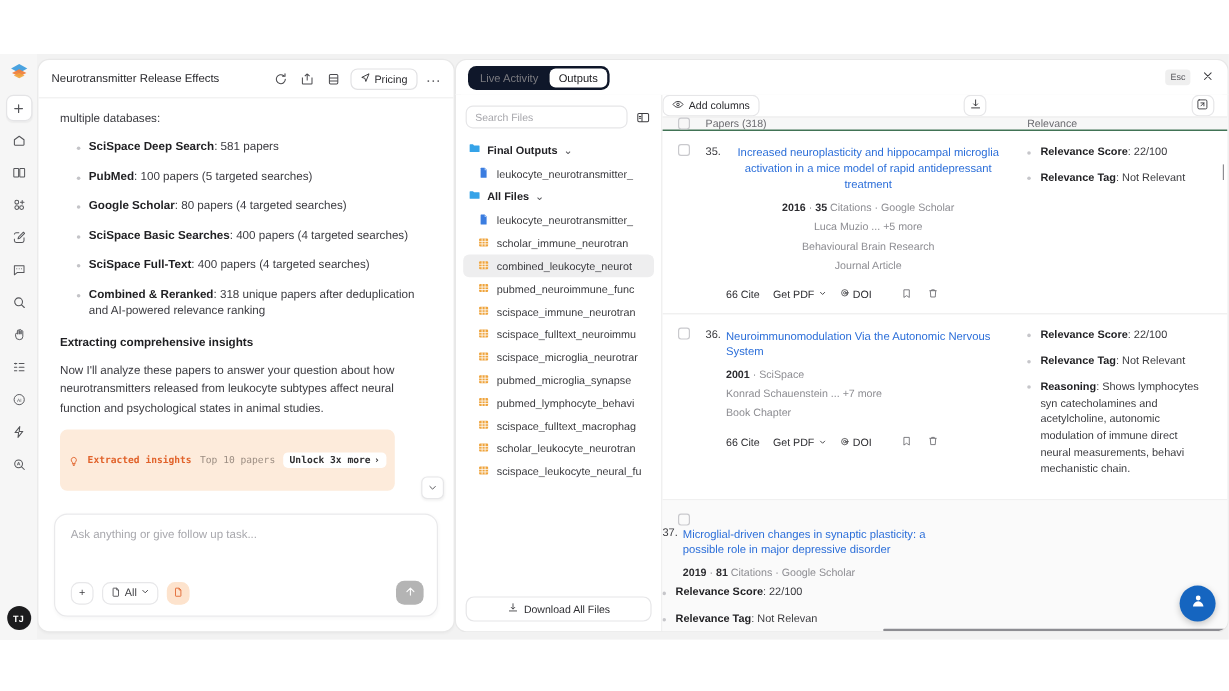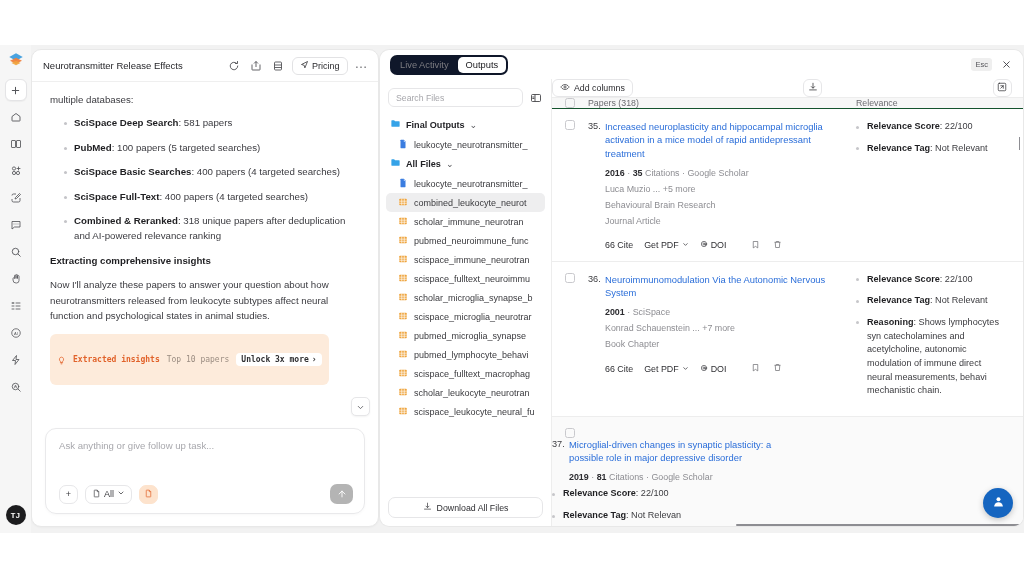--- a/index.html
+++ b/index.html
@@ -403,20 +403,21 @@
       </div>
       <div class="dots">…</div>
     </div>
 
     <div class="chat-body">
       <div class="ln">multiple databases:</div>
 
       <ul class="bl">
         <li><b>SciSpace Deep Search</b><span>: 581 papers</span></li>
         <li><b>PubMed</b><span>: 100 papers (5 targeted searches)</span></li>
+        <li><b>Google Scholar</b><span>: 80 papers (4 targeted searches)</span></li>
         <li><b>SciSpace Basic Searches</b><span>: 400 papers (4 targeted searches)</span></li>
         <li><b>SciSpace Full-Text</b><span>: 400 papers (4 targeted searches)</span></li>
         <li><b>Combined &amp; Reranked</b><span>: 318 unique papers after deduplication and AI-powered relevance ranking</span></li>
       </ul>
 
       <div class="ln hd">Extracting comprehensive insights</div>
       <div class="para">Now I'll analyze these papers to answer your question about how neurotransmitters released from leukocyte subtypes affect neural function and psychological states in animal studies.</div>
 
       <div class="insight-bar">
         <span>
@@ -541,61 +542,54 @@
             <span class="chev">⌄</span>
           </div>
 
           <div class="frow">
             <span><svg width="10" height="10" viewBox="0 0 24 24" fill="#3b7de0">
                   <path d="M14 2H7a1 1 0 0 0-1 1v18a1 1 0 0 0 1 1h10a1 1 0 0 0 1-1V6z"></path>
                   <path d="M14 2v5h5" fill="#a9c9f5"></path>
                 </svg></span>
             <span class="nm">leukocyte_neurotransmitter_</span>
           </div>
+          <div class="frow">
+            <span><svg width="10" height="10" viewBox="0 0 24 24">
+                  <rect x="3" y="4" width="18" height="16" rx="2" fill="#efa43c"></rect>
+                  <path d="M3 10h18M3 15h18M9 4v16M15 4v16" stroke="#fff" stroke-width="1.6"></path>
+                </svg></span>
+            <span class="nm">scholar_immune_neurotran</span>
+          </div>
           <div class="frow sel">
             <span><svg width="10" height="10" viewBox="0 0 24 24">
                   <rect x="3" y="4" width="18" height="16" rx="2" fill="#efa43c"></rect>
                   <path d="M3 10h18M3 15h18M9 4v16M15 4v16" stroke="#fff" stroke-width="1.6"></path>
                 </svg></span>
             <span class="nm">combined_leukocyte_neurot</span>
           </div>
           <div class="frow">
             <span><svg width="10" height="10" viewBox="0 0 24 24">
                   <rect x="3" y="4" width="18" height="16" rx="2" fill="#efa43c"></rect>
                   <path d="M3 10h18M3 15h18M9 4v16M15 4v16" stroke="#fff" stroke-width="1.6"></path>
                 </svg></span>
-            <span class="nm">scholar_immune_neurotran</span>
-          </div>
-          <div class="frow">
-            <span><svg width="10" height="10" viewBox="0 0 24 24">
-                  <rect x="3" y="4" width="18" height="16" rx="2" fill="#efa43c"></rect>
-                  <path d="M3 10h18M3 15h18M9 4v16M15 4v16" stroke="#fff" stroke-width="1.6"></path>
-                </svg></span>
             <span class="nm">pubmed_neuroimmune_func</span>
           </div>
           <div class="frow">
             <span><svg width="10" height="10" viewBox="0 0 24 24">
                   <rect x="3" y="4" width="18" height="16" rx="2" fill="#efa43c"></rect>
                   <path d="M3 10h18M3 15h18M9 4v16M15 4v16" stroke="#fff" stroke-width="1.6"></path>
                 </svg></span>
             <span class="nm">scispace_immune_neurotran</span>
           </div>
           <div class="frow">
             <span><svg width="10" height="10" viewBox="0 0 24 24">
                   <rect x="3" y="4" width="18" height="16" rx="2" fill="#efa43c"></rect>
                   <path d="M3 10h18M3 15h18M9 4v16M15 4v16" stroke="#fff" stroke-width="1.6"></path>
                 </svg></span>
             <span class="nm">scispace_fulltext_neuroimmu</span>
-          </div>
-          <div class="frow">
-            <span><svg width="10" height="10" viewBox="0 0 24 24">
-                  <rect x="3" y="4" width="18" height="16" rx="2" fill="#efa43c"></rect>
-                  <path d="M3 10h18M3 15h18M9 4v16M15 4v16" stroke="#fff" stroke-width="1.6"></path>
-                </svg></span>
-            <span class="nm">scholar_microglia_synapse_b</span>
           </div>
           <div class="frow">
             <span><svg width="10" height="10" viewBox="0 0 24 24">
                   <rect x="3" y="4" width="18" height="16" rx="2" fill="#efa43c"></rect>
                   <path d="M3 10h18M3 15h18M9 4v16M15 4v16" stroke="#fff" stroke-width="1.6"></path>
                 </svg></span>
             <span class="nm">scispace_microglia_neurotrar</span>
           </div>
           <div class="frow">
             <span><svg width="10" height="10" viewBox="0 0 24 24">
@@ -679,21 +673,21 @@
           <div class="col-paper">Papers (318)</div>
           <div class="col-rel">Relevance</div>
         </div>
 
         <div class="prow">
           <div class="col-chk">
               <div class="chk"></div>
             </div>
           <div class="col-paper" style="display:flex;">
             <div class="pnum">35.</div>
-            <div style="flex:1;padding-right:14px;">
+            <div style="flex:1;padding-right:14px;text-align:center;">
               <div class="ptitle">Increased neuroplasticity and hippocampal microglia activation in a mice model of rapid antidepressant treatment</div>
               <div class="pmeta">
                 <b>2016</b>
                 <span> · </span><b>35</b>
                 <span>Citations</span>
                 <span> · </span><span>Google Scholar</span>
               </div>
               <div class="pmeta">Luca Muzio ... +5 more</div>
               <div class="pmeta">Behavioural Brain Research</div>
               <div class="pmeta">Journal Article</div>

